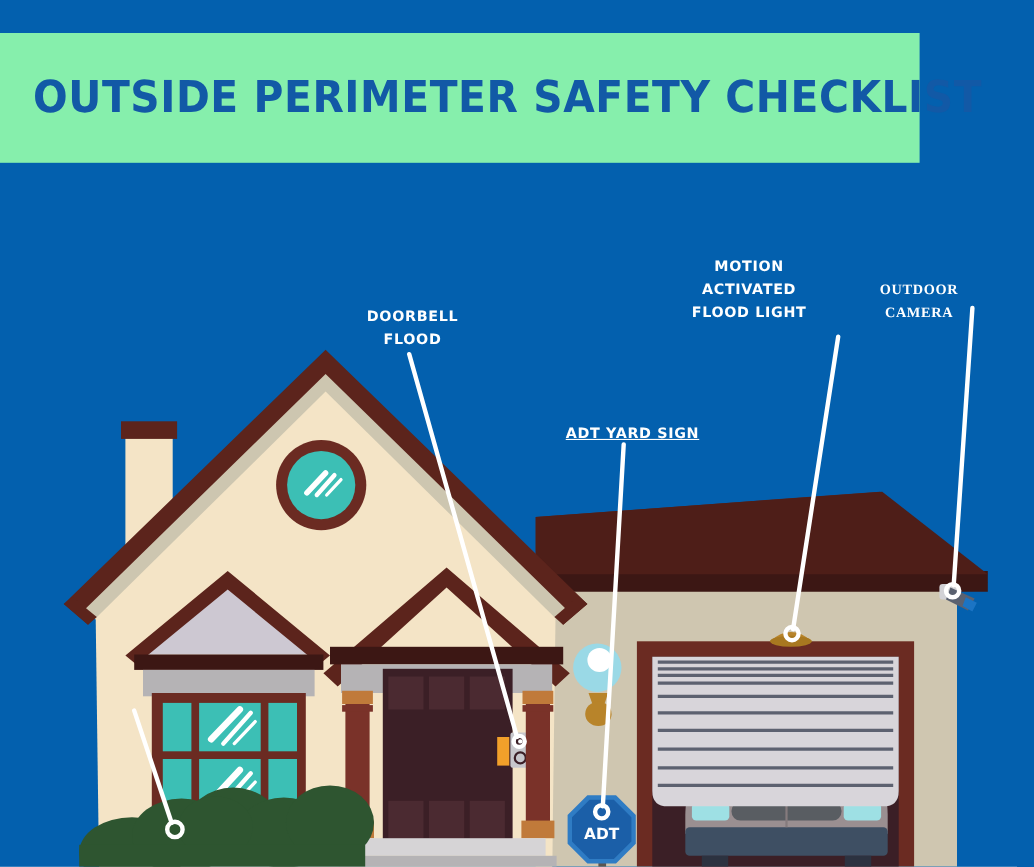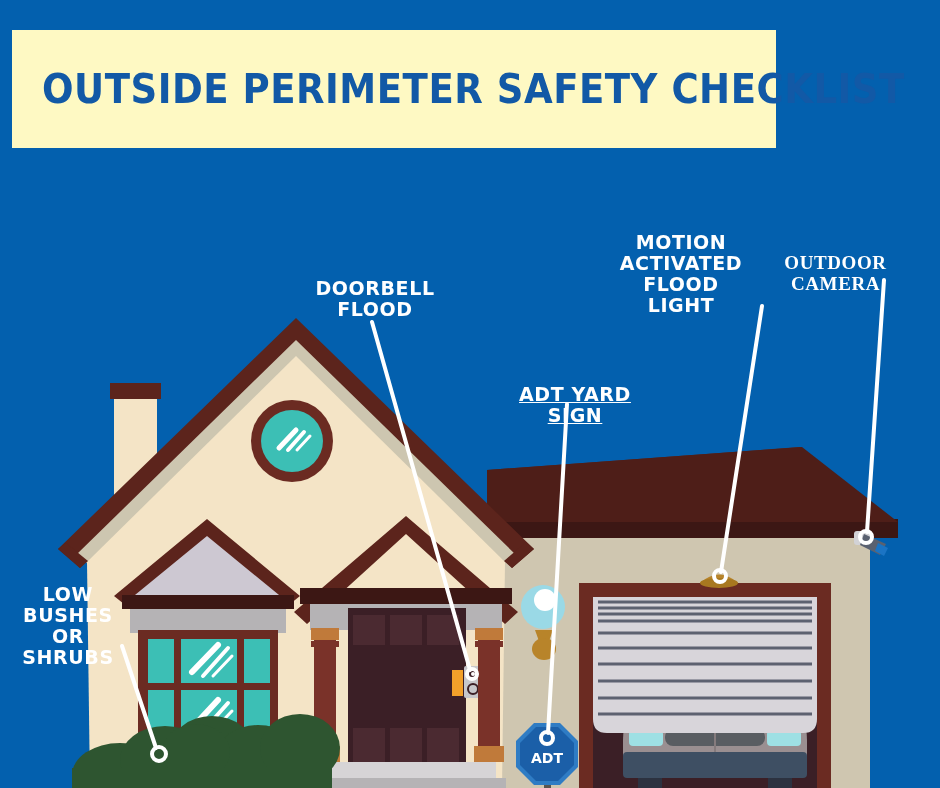--- a/index.html
+++ b/index.html
@@ -3,42 +3,42 @@
 <meta charset="utf-8">
 <style>
   html,body{margin:0;padding:0;background:#ffffff;}
   body{font-family:"Liberation Sans", sans-serif;}
   #poster{
     position:relative;width:940px;height:788px;overflow:hidden;
     background:#0360ae;
   }
   
   #banner{
-    position:absolute;left:12px;top:30px;width:764px;height:118px;
-    background:#fef9c3;
+    position:absolute;left:0;top:30px;width:836px;height:118px;
+    background:#86efac;
   }
   #banner-title{
     position:absolute;left:30px;top:0;width:850px;height:118px;
     display:flex;align-items:center;
     color:#1259a6;
     font-family:"DejaVu Sans", sans-serif;
     font-weight:bold;
     font-size:40px;
     letter-spacing:0.5px;
     white-space:nowrap;
     font-stretch:condensed;
     transform:scaleX(1.03);
     transform-origin:left center;
   }
   
   #scene{position:absolute;left:0;top:0;width:940px;height:788px;}
   .lbl{
     position:absolute;color:#ffffff;
     font-family:"DejaVu Sans", sans-serif;
-    font-weight:bold;font-size:19px;line-height:21px;
+    font-weight:bold;font-size:13px;line-height:21px;
     letter-spacing:0.6px;text-align:center;
     white-space:pre-line;
   }
   svg{position:absolute;left:0;top:0;}
 </style>
 </head>
 <body>
 
 <div id="poster">
 
@@ -229,23 +229,20 @@
     </g>
     <g stroke="#ffffff" stroke-width="4" fill="none">
       <circle cx="159" cy="754" r="7"></circle>
       <circle cx="472" cy="674" r="5"></circle>
       <circle cx="547" cy="738" r="6"></circle>
       <circle cx="720" cy="576" r="6"></circle>
       <circle cx="866" cy="537" r="6"></circle>
     </g>
   </svg>
 
-  <div class="lbl" style="left:8px;top:584px;width:120px;">LOW
-BUSHES OR
-SHRUBS</div>
 
   <div class="lbl" style="left:300px;top:278px;width:150px;">DOORBELL
 FLOOD</div>
 
   <div class="lbl" style="left:505px;top:384px;width:140px;text-decoration:underline;">ADT YARD SIGN</div>
 
   <div class="lbl" style="left:616px;top:232px;width:130px;">MOTION
 ACTIVATED
 FLOOD LIGHT</div>
 

